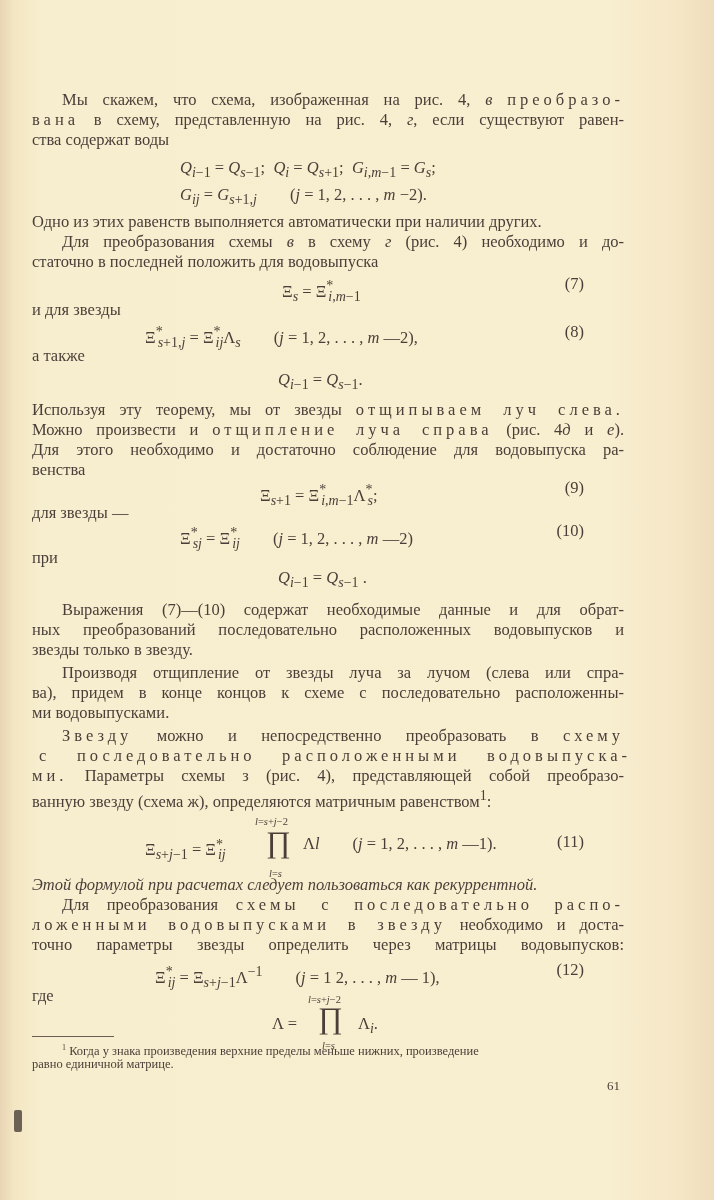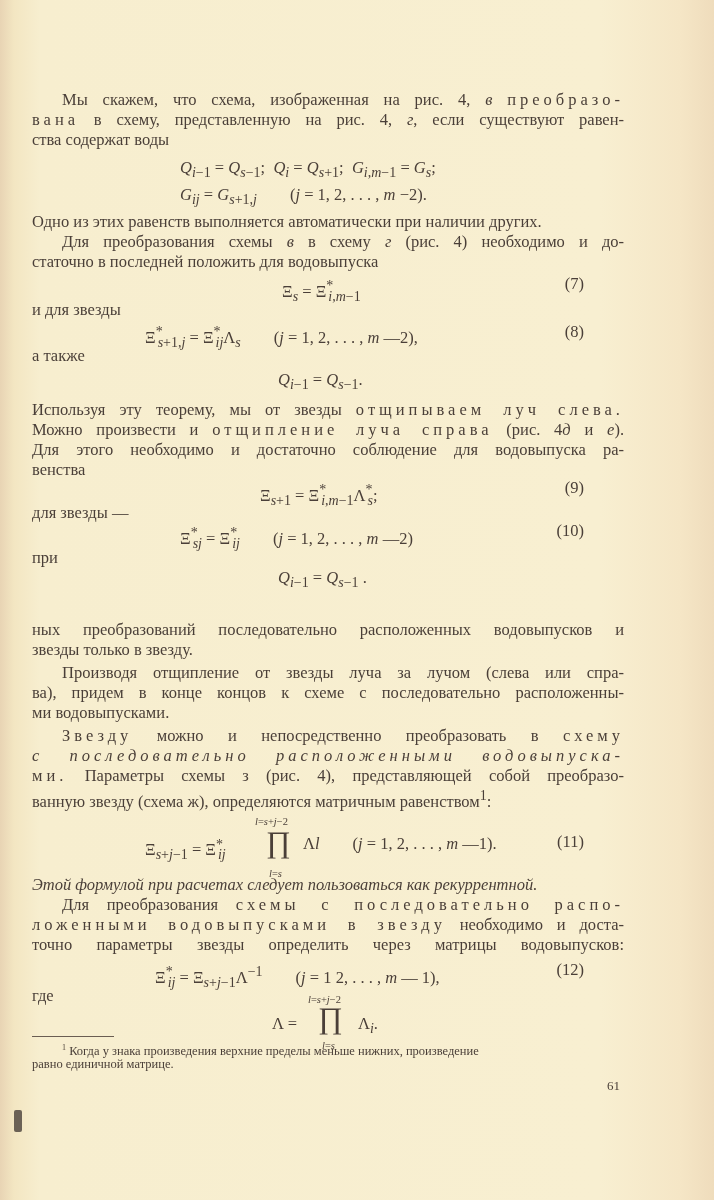--- a/index.html
+++ b/index.html
@@ -109,41 +109,44 @@
     Ξ<sup>*</sup><sub style="margin-left:-5px;"><i>sj</i></sub> = Ξ<sup>*</sup><sub style="margin-left:-5px;"><i>ij</i></sub> &nbsp;&nbsp;&nbsp;&nbsp;&nbsp;&nbsp;&nbsp;(<i>j</i> = 1, 2, . . . , <i>m</i> —2)
   </div>
   <div class="eqnum" style="top:521px;">(10)</div>
 
   <div class="line body" style="top:548px;">при</div>
 
   <div class="math" style="left:278px;top:568px;">
     <i>Q</i><sub><i>i</i>−1</sub> = <i>Q</i><sub><i>s</i>−1</sub> .
   </div>
 
+  <div class="line" style="left:62px;top:600px;width:562px;">
+    <span style="display:block;text-align:justify;text-align-last:justify;width:562px;">Выражения (7)—(10) содержат необходимые данные и для обрат-</span>
+  </div>
   <div class="line" style="left:32px;top:620px;width:592px;">
     <span class="just">ных преобразований последовательно расположенных водовыпусков и</span>
   </div>
   <div class="line body" style="top:640px;">звезды только в звезду.</div>
 
   <div class="line" style="left:62px;top:663px;width:562px;">
     <span style="display:block;text-align:justify;text-align-last:justify;width:562px;">Производя отщипление от звезды луча за лучом (слева или спра-</span>
   </div>
   <div class="line" style="left:32px;top:683px;width:592px;">
     <span class="just">ва), придем в конце концов к схеме с последовательно расположенны-</span>
   </div>
   <div class="line body" style="top:703px;">ми водовыпусками.</div>
 
   <div class="line" style="left:62px;top:726px;width:562px;">
     <span style="display:block;text-align:justify;text-align-last:justify;width:562px;">
       <span class="sp">Звезду</span>
       <span>можно и непосредственно преобразовать в</span>
       <span class="sp">схему</span>
     </span>
   </div>
-  <div class="line" style="left:32px;top:746px;width:592px;font-style:italic;">
+  <div class="line" style="left:39px;top:746px;width:592px;">
     <span class="just sp">с последовательно расположенными водовыпуска-</span>
   </div>
   <div class="line" style="left:32px;top:766px;width:592px;">
     <span class="just">
       <span class="sp">ми.</span>
       <span>Параметры схемы з (рис. 4), представляющей собой преобразо-</span>
     </span>
   </div>
   <div class="line body" style="top:786px;">
     <span>ванную звезду (схема ж), определяются матричным равенством</span><sup>1</sup>:

